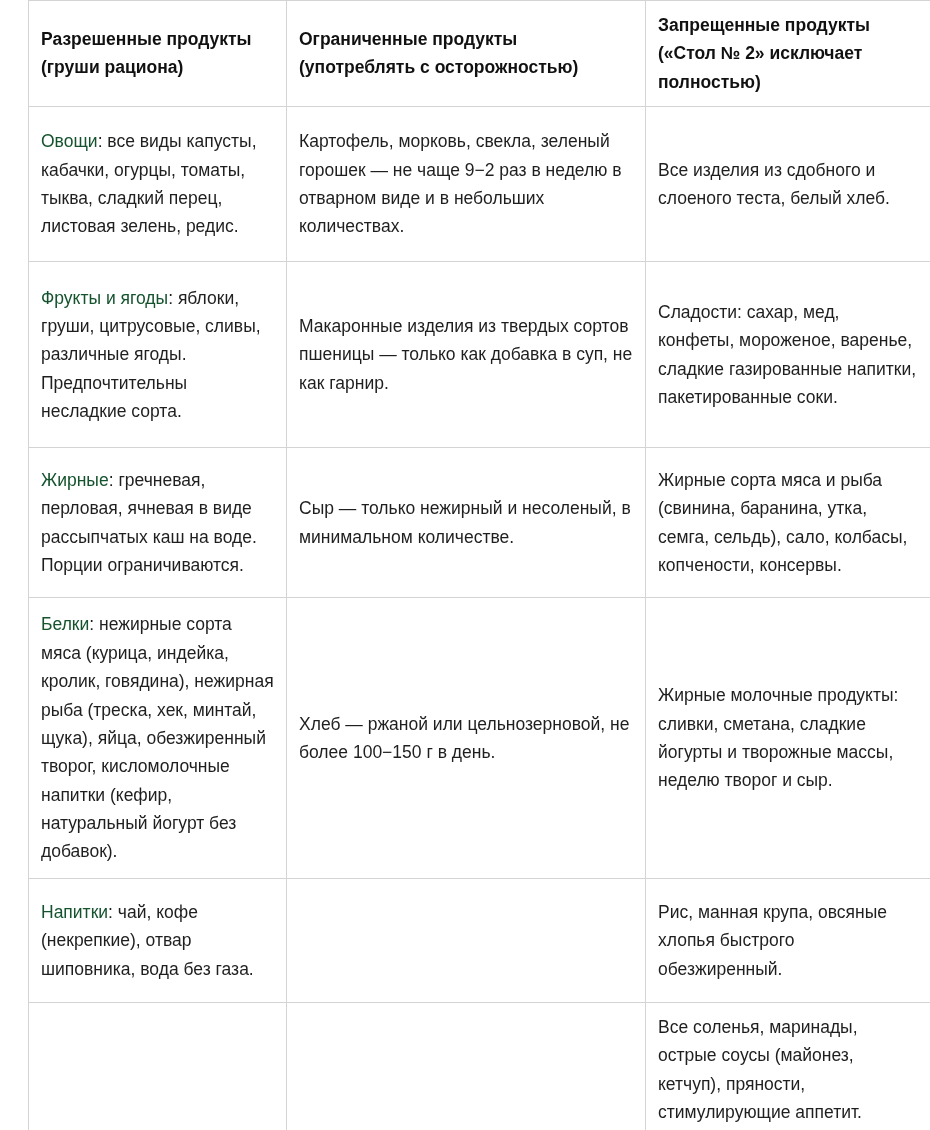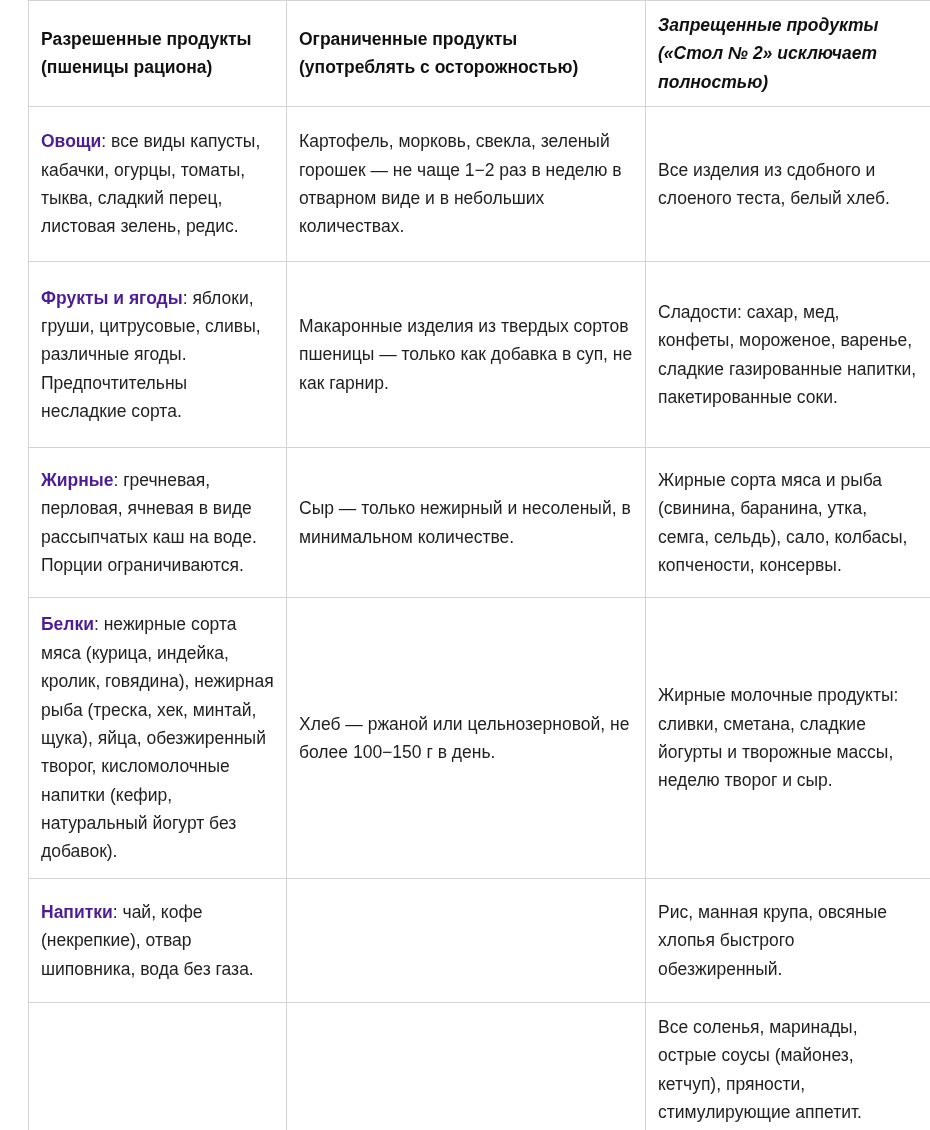--- a/index.html
+++ b/index.html
@@ -54,73 +54,73 @@
   table.diet-table thead th {
     font-weight: bold;
     font-size: 17.5px;
     line-height: 1.62;
     vertical-align: middle;
     color: #111111;
     border-top: 1px solid #d4d4d4;
   }
 
   thead th.h1, thead th.h2 { vertical-align: bottom; padding-bottom: 11px; }
-  thead th.h3 { vertical-align: middle; font-style: italic; }
+  thead th.h3 { vertical-align: middle; }
 
   
   tr.hdr     { height: 104px; }
   tr.r1      { height: 155px; }
   tr.r2      { height: 186px; margin-left: 23px; }
   tr.r3      { height: 150px; }
   tr.r4      { height: 281px; }
   tr.r5      { height: 124px; }
   tr.r6      { height: 130px; }
 
   td.empty { }
 
   .lead {
-    font-weight: bold;
-    color: #4c1d95;
+    font-weight: normal;
+    color: #14532d;
   }
 </style>
 </head>
 <body>
 
 <div class="page">
 
   <table class="diet-table">
     <colgroup>
       <col class="c1">
       <col class="c2">
       <col class="c3">
     </colgroup>
 
     <thead>
       <tr class="hdr">
         <th class="h1">
           <span>Разрешенные продукты</span><br>
-          <span>(пшеницы рациона)</span>
+          <span>(груши рациона)</span>
         </th>
         <th class="h2">
           <span>Ограниченные продукты</span><br>
           <span>(употреблять с осторожностью)</span>
         </th>
         <th class="h3">
           <span>Запрещенные продукты</span><br>
           <span>(«Стол № 2» исключает</span><br>
           <span>полностью)</span>
         </th>
       </tr>
     </thead>
 
     <tbody>
 
       <tr class="r1">
         <td><span class="lead">Овощи</span><span>: все виды капусты, кабачки, огурцы, томаты, тыква, сладкий перец, листовая зелень, редис.</span></td>
-        <td>Картофель, морковь, свекла, зеленый горошек — не чаще 1−2 раз в неделю в отварном виде и в небольших количествах.</td>
+        <td>Картофель, морковь, свекла, зеленый горошек — не чаще 9−2 раз в неделю в отварном виде и в небольших количествах.</td>
         <td>Все изделия из сдобного и слоеного теста, белый хлеб.</td>
       </tr>
 
       <tr class="r2">
         <td><span class="lead">Фрукты и ягоды</span><span>: яблоки, груши, цитрусовые, сливы, различные ягоды. Предпочтительны несладкие сорта.</span></td>
         <td>Макаронные изделия из твердых сортов пшеницы — только как добавка в суп, не как гарнир.</td>
         <td>Сладости: сахар, мед, конфеты, мороженое, варенье, сладкие газированные напитки, пакетированные соки.</td>
       </tr>
 
       <tr class="r3">

